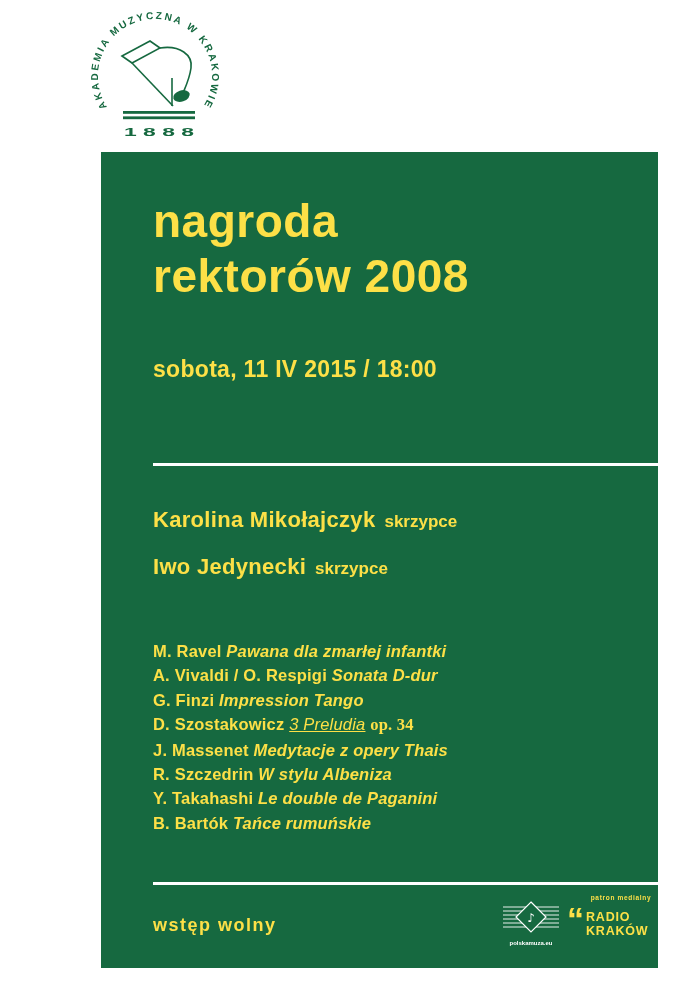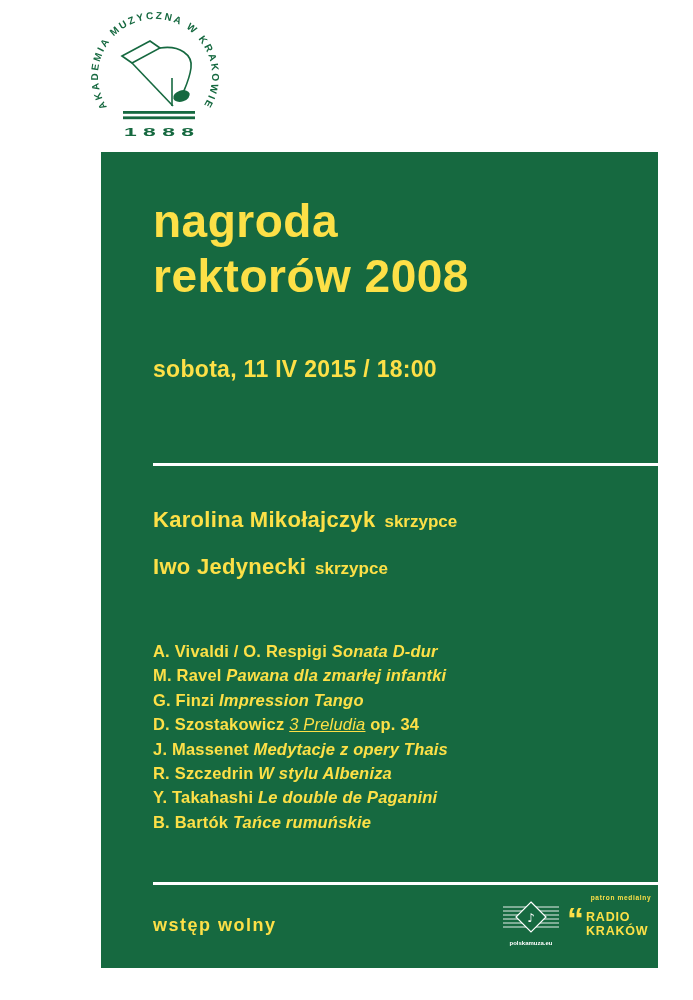--- a/index.html
+++ b/index.html
@@ -22,21 +22,21 @@
 
   .performers{position:absolute;left:52px;top:355px;}
   .performer{height:47px;white-space:nowrap;}
   .performer .name{font-size:22px;font-weight:bold;letter-spacing:.3px;}
   .performer .role{font-size:17px;font-weight:bold;margin-left:9px;text-align:center;}
 
   .program{position:absolute;left:52px;top:487px;font-size:16.5px;line-height:24.4px;font-weight:bold;letter-spacing:.2px;}
   .prog{white-space:nowrap;}
   .prog .t{font-style:italic;}
   .prog .t.light{font-weight:normal;text-decoration:underline;}
-  .prog .sfx{font-style:normal;}
+  .prog .sfx{font-style:normal;font-family:Liberation Serif, serif;}
 
   .admission{position:absolute;left:52px;top:763px;font-size:18px;font-weight:bold;letter-spacing:1.5px;}
 
   
   .pm-logo{position:absolute;left:400px;top:748px;width:60px;height:50px;}
   .pm-logo svg{display:block;width:100%;height:100%;}
 
   .rk{position:absolute;left:466px;top:742px;width:94px;}
   .rk .patron{font-size:6.5px;font-weight:bold;letter-spacing:.7px;text-align:center;padding-left:14px;margin-bottom:8px;}
   .rk .row{display:flex;align-items:flex-start;}
@@ -87,26 +87,26 @@
     <div class="performer">
       <span class="name">Karolina Mikołajczyk</span><span class="role">skrzypce</span>
     </div>
     <div class="performer">
       <span class="name">Iwo Jedynecki</span><span class="role">skrzypce</span>
     </div>
   </div>
 
   <div class="program">
     <div class="prog">
+      <span class="c">M. Ravel</span>
+      <span class="t">Pawana dla zmarłej infantki</span>
+    </div>
+    <div class="prog">
       <span class="c">A. Vivaldi / O. Respigi</span>
       <span class="t">Sonata D-dur</span>
-    </div>
-    <div class="prog">
-      <span class="c">M. Ravel</span>
-      <span class="t">Pawana dla zmarłej infantki</span>
     </div>
     <div class="prog">
       <span class="c">G. Finzi</span>
       <span class="t">Impression Tango</span>
     </div>
     <div class="prog">
       <span class="c">D. Szostakowicz</span>
       <span class="t light">3 Preludia</span>
       <span class="sfx">op. 34</span>
     </div>

